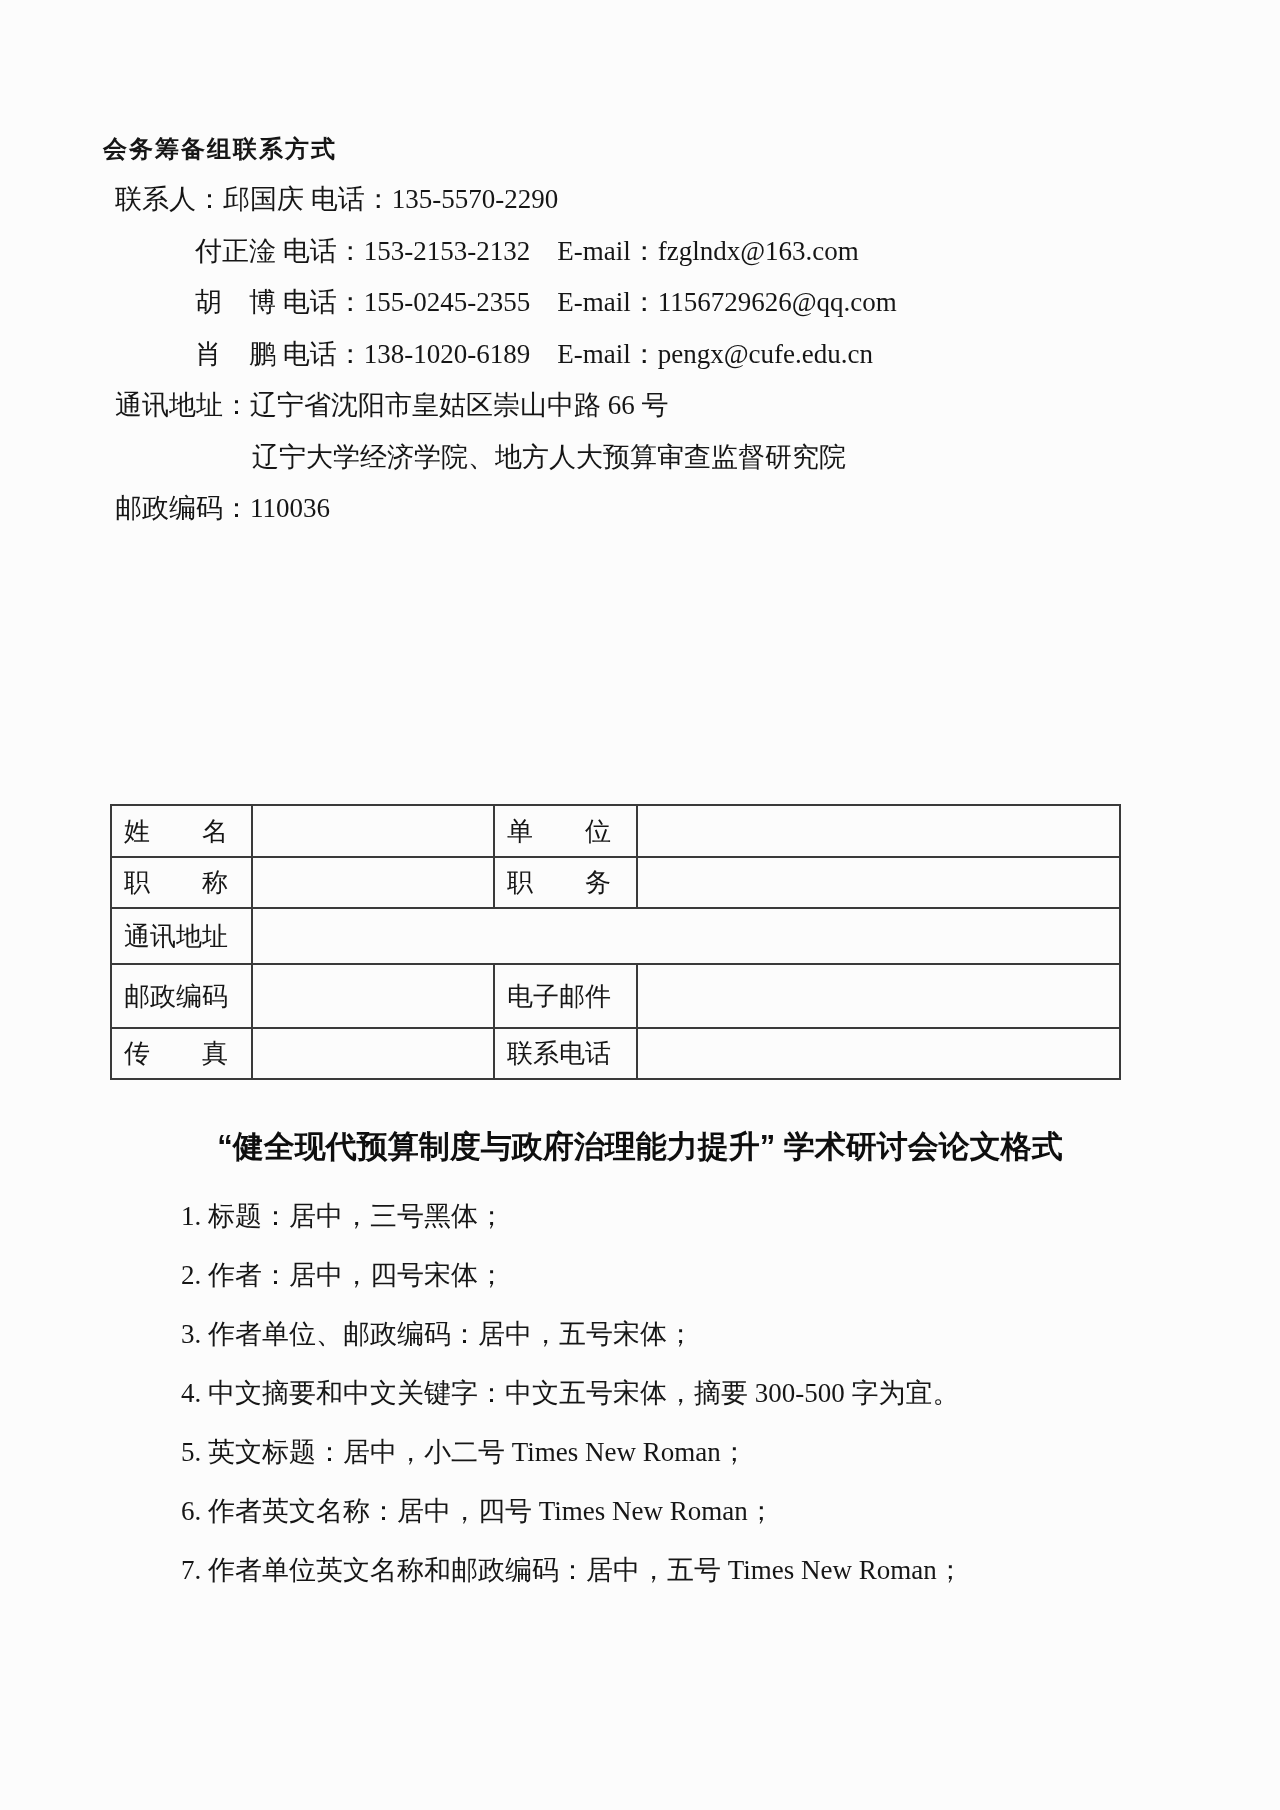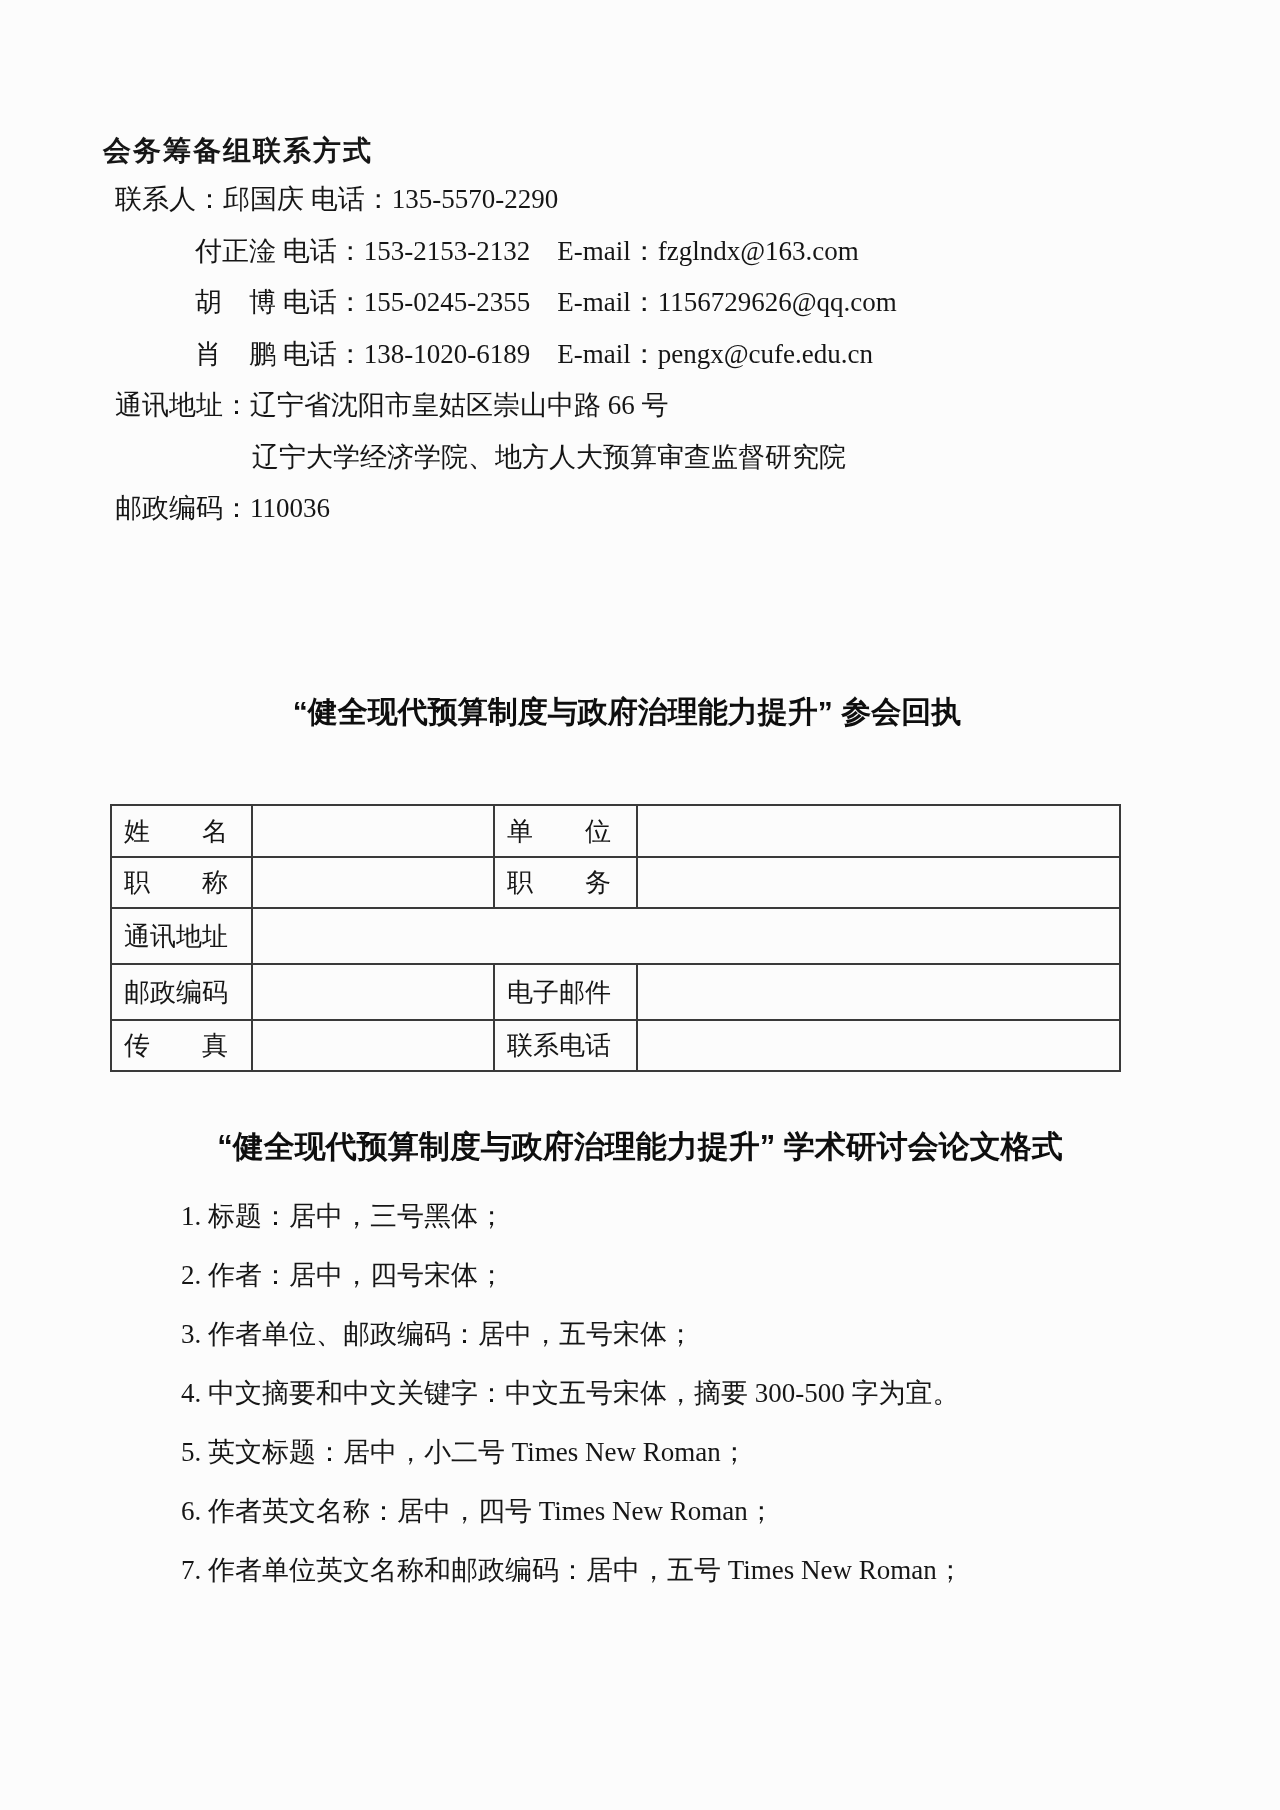--- a/index.html
+++ b/index.html
@@ -12,21 +12,21 @@
   .page{
     position:relative;
     width:1280px;height:1810px;
     background:#fcfcfc;
     overflow:hidden;
   }
 
   
   .contact{position:absolute;left:103px;top:128px;right:60px;}
   .contact-heading{
-    font-size:28px;line-height:46px;font-weight:bold;letter-spacing:2px;
+    font-size:24px;line-height:46px;font-weight:bold;letter-spacing:2px;font-family:Liberation Mono, monospace;
   }
   .doc-line{font-size:27px;line-height:51.5px;white-space:pre;margin-left:12px;}
   .ind0{padding-left:0;}
   .ind1{padding-left:80px;}
   .ind2{padding-left:137px;}
 
   
   .sec-title{
     position:absolute;
     text-align:center;
@@ -45,21 +45,21 @@
     width:1009px;
   }
   .reply-table td{
     border:2px solid #3a3a3a;
     font-size:26px;
     padding:0 0 0 12px;
     vertical-align:middle;
     white-space:pre;
   }
   .reply-table .val{padding:0;}
-  .r1{height:52px;margin-left:23px;} .r2{height:51px;} .r3{height:56px;} .r4{height:56px;} .r5{height:51px;border-radius:24px;}
+  .r1{height:52px;margin-left:23px;} .r2{height:51px;} .r3{height:56px;} .r4{height:64px;} .r5{height:51px;border-radius:24px;}
 
   
   .format-list{position:absolute;left:159px;top:1187px;right:40px;margin-left:22px;}
   .format-item{font-size:27px;line-height:59px;white-space:pre;}
 </style>
 </head>
 <body>
 
 <div class="page">
 
@@ -67,21 +67,20 @@
     <div class="contact-heading">会务筹备组联系方式</div>
     <div class="doc-line ind0">联系人：邱国庆 电话：135-5570-2290</div>
     <div class="doc-line ind1">付正淦 电话：153-2153-2132　E-mail：fzglndx@163.com</div>
     <div class="doc-line ind1">胡　博 电话：155-0245-2355　E-mail：1156729626@qq.com</div>
     <div class="doc-line ind1">肖　鹏 电话：138-1020-6189　E-mail：pengx@cufe.edu.cn</div>
     <div class="doc-line ind0">通讯地址：辽宁省沈阳市皇姑区崇山中路 66 号</div>
     <div class="doc-line ind2">辽宁大学经济学院、地方人大预算审查监督研究院</div>
     <div class="doc-line ind0">邮政编码：110036</div>
   </div>
 
-  <div class="sec-title title-reply">“健全现代预算制度与政府治理能力提升” 参会回执</div>
 
   <table class="reply-table">
     <colgroup>
       <col style="width:141px">
         <col style="width:242px">
       <col style="width:143px">
         <col style="width:483px">
     </colgroup>
     <tbody>
         <tr class="r1">

